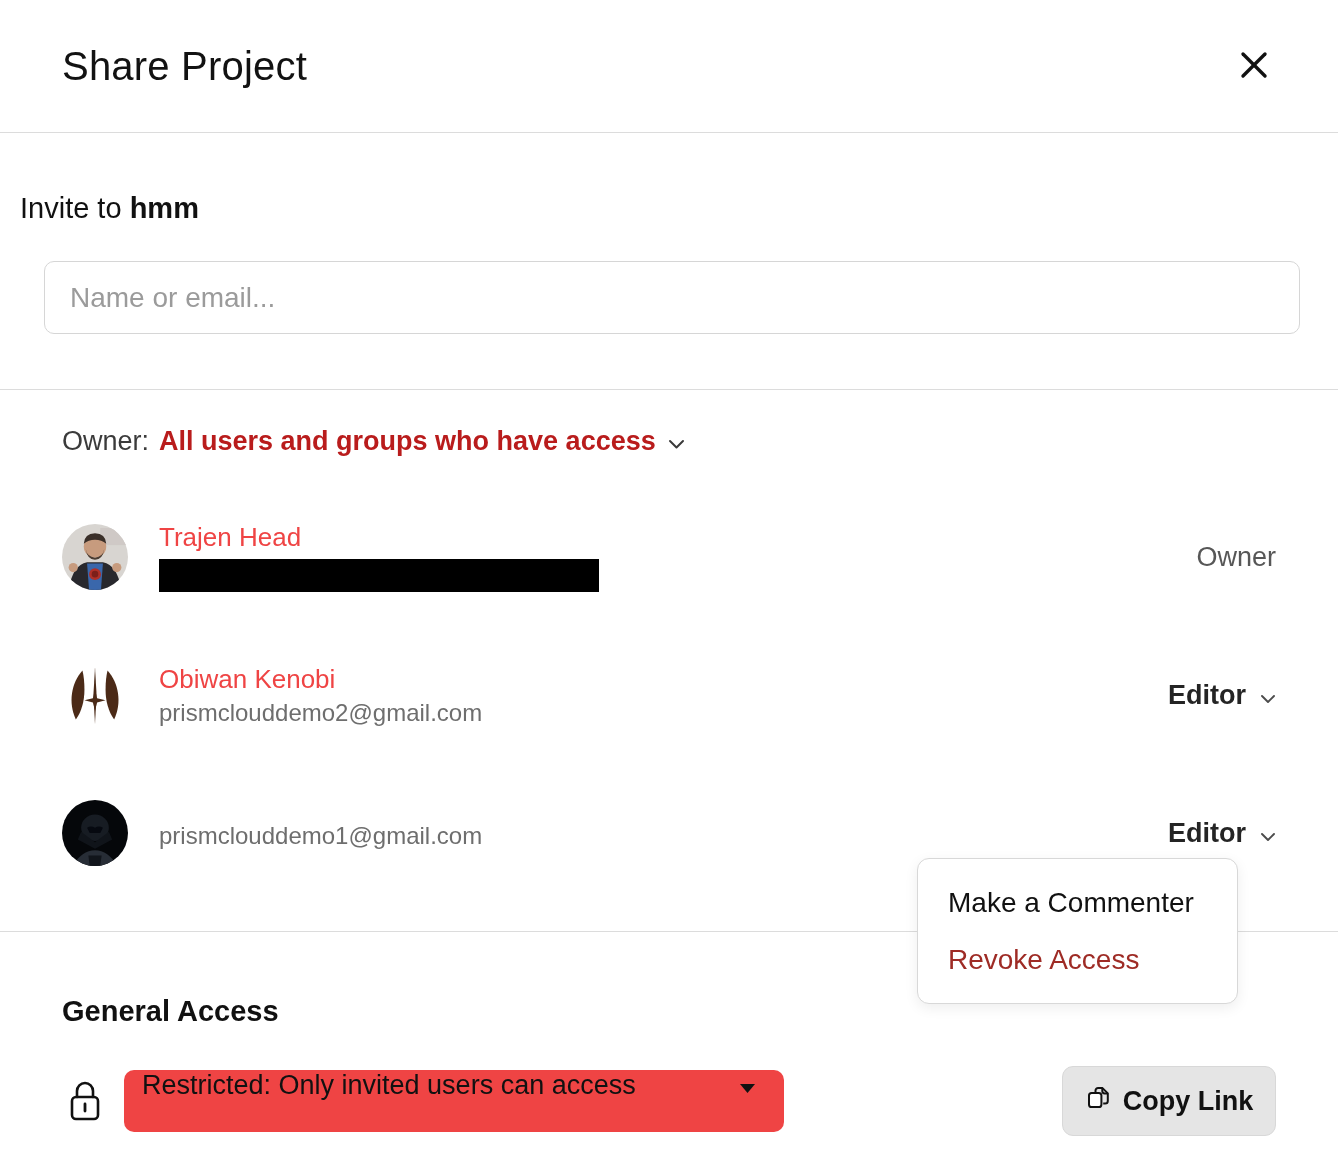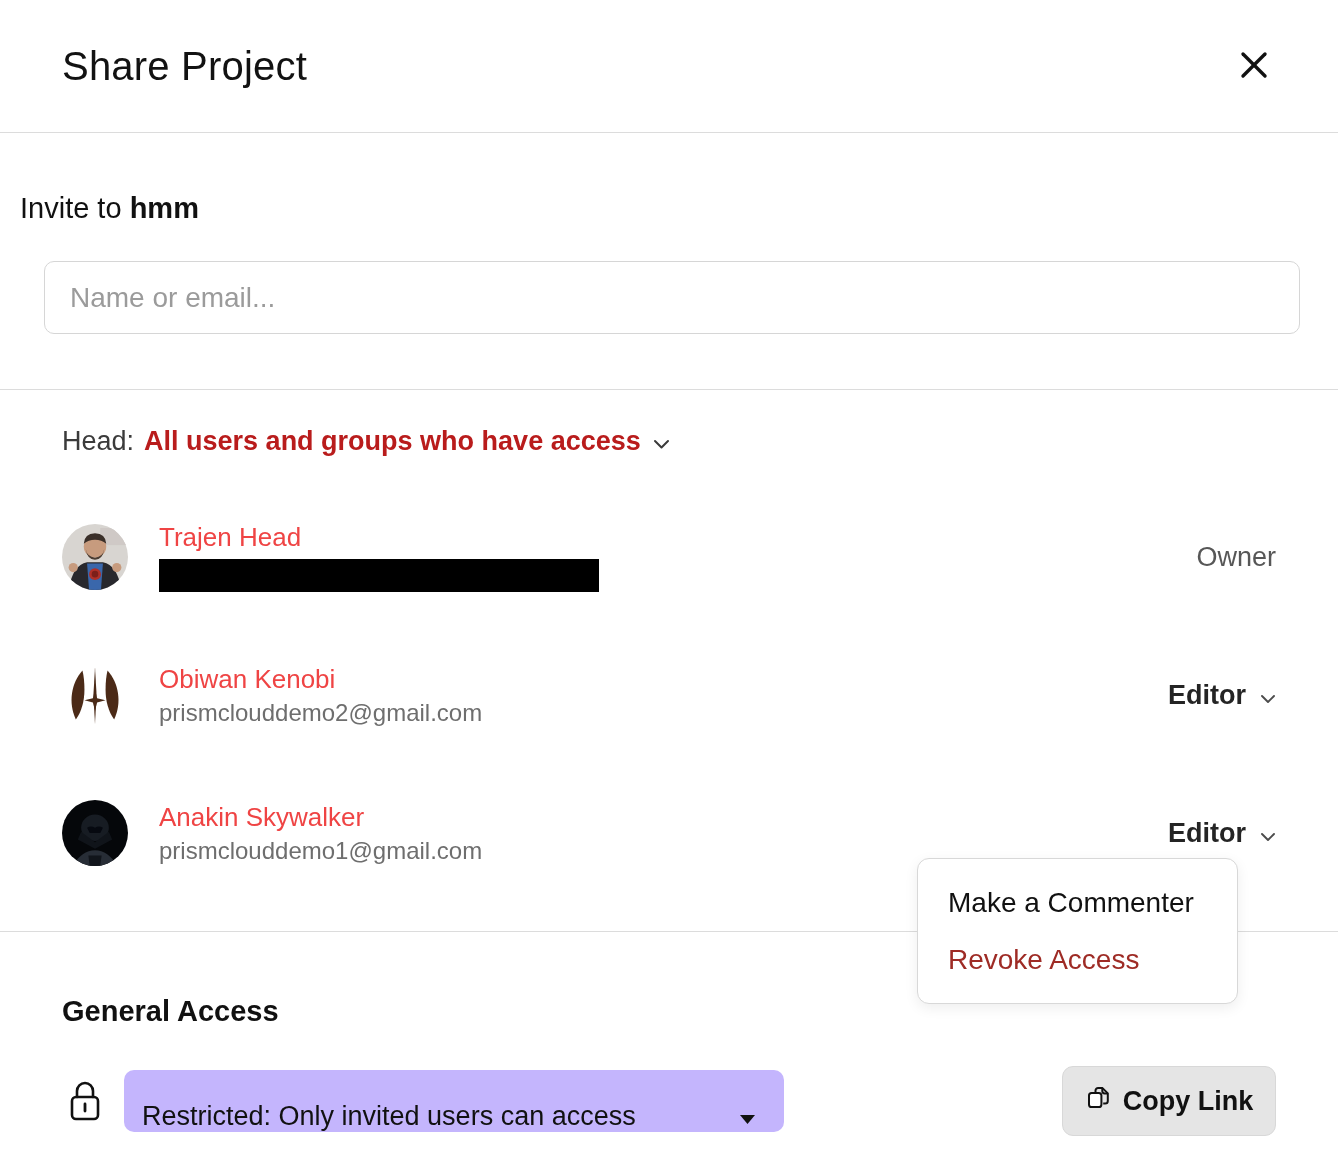--- a/index.html
+++ b/index.html
@@ -112,23 +112,23 @@
   
   .general-heading { margin-top: 62px; font-size: 29px; line-height: 34px; font-weight: 700; color: #111; }
   .bottom-row {
     margin-top: 38px;
     display: flex; align-items: center;
   }
   .lock-wrap { width: 34px; display: flex; align-items: center; justify-content: center; margin-left: 6px; }
   .restricted-btn {
     margin-left: 22px;
     width: 660px; height: 62px;
-    background: #c4b5fd;
+    background: #ef4444;
     border: none; border-radius: 10px;
-    display: flex; align-items: flex-end; justify-content: space-between;
+    display: flex; align-items: flex-start; justify-content: space-between;
     padding: 0 28px 0 18px;
     font-family: "Liberation Sans", sans-serif;
     font-size: 27px; font-weight: 500; color: #111;
     cursor: pointer;
   }
   .copy-link-btn {
     margin-left: auto;
     width: 214px; height: 70px;
     background: #e5e5e5;
     border: 1.5px solid #d8d8d8;
@@ -161,21 +161,21 @@
     <div class="invite-label">
       <span>Invite to </span><b>hmm</b>
     </div>
     <input class="invite-input" type="text" placeholder="Name or email..." style="">
   </div>
   <hr class="divider">
 
   <div class="list-section pad">
 
     <div class="show-row">
-      <span class="show-prefix">Head:</span>
+      <span class="show-prefix">Owner:</span>
       <span class="show-selection">All users and groups who have access</span>
       <span>
         <svg width="17" height="11" viewBox="0 0 17 11">
           <polyline points="2,2 8.5,8.5 15,2" fill="none" stroke="#3a3a3a" stroke-width="2" stroke-linecap="round" stroke-linejoin="round"></polyline>
         </svg>
       </span>
     </div>
 
     <div class="member-row first">
       <div class="avatar">
@@ -235,21 +235,20 @@
         <svg width="66" height="66" viewBox="0 0 100 100">
           <rect width="100" height="100" fill="#05070a"></rect>
           <ellipse cx="50" cy="42" rx="21" ry="20" fill="#171c23"></ellipse>
           <path d="M29 48 L50 64 L71 48 L76 60 L50 74 L24 60 Z" fill="#10141a"></path>
           <path d="M38 42 Q44 38 50 42 Q56 38 62 42 L58 50 L42 50 Z" fill="#060910"></path>
           <path d="M16 100 Q30 76 50 76 Q70 76 84 100 Z" fill="#272d36"></path>
           <path d="M40 84 L60 84 L58 100 L42 100 Z" fill="#11151b"></path>
         </svg>
       </div>
       <div class="member-info">
-        <div class="member-name">Anakin Skywalker</div>
         <div class="member-email">prismclouddemo1@gmail.com</div>
       </div>
       <div class="role">
         <button class="role-editor">
           <span>Editor</span>
           <span>
             <svg width="16" height="10" viewBox="0 0 16 10">
               <polyline points="2,2 8,8 14,2" fill="none" stroke="#4c4c4c" stroke-width="1.9" stroke-linecap="round" stroke-linejoin="round"></polyline>
             </svg>
           </span>

